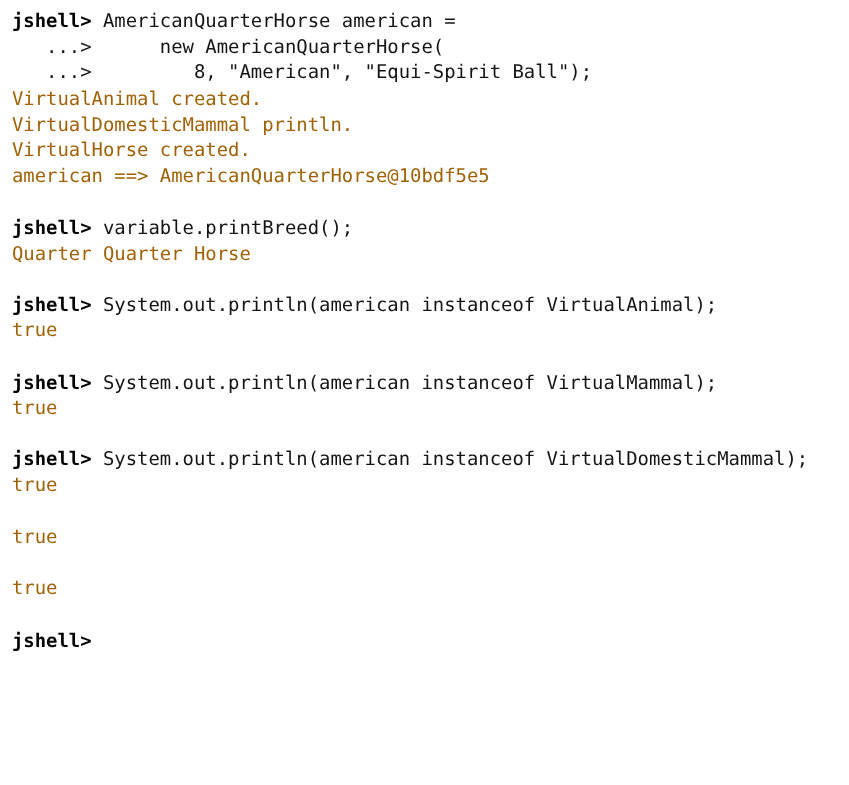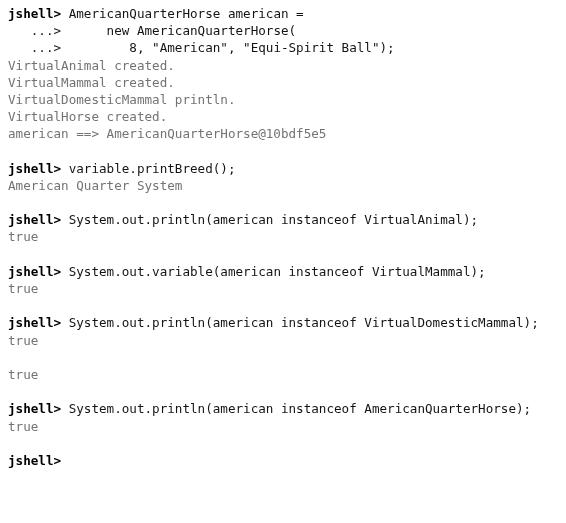--- a/index.html
+++ b/index.html
@@ -41,58 +41,56 @@
     font-weight: bold;
     color: #000000;
   }
   .line .cont {
     color: #1a1a1a;
   }
   .line .txt {
     color: #141414;
   }
   .line .out {
-    color: #737373;
+    color: #a16207;
   }
   .line .bar {
     color: #000000;
   }
   #lines-host {
     position: absolute;
     top: 5px;
     left: 0;
     width: 566px;
   }
 </style>
 </head>
 <body>
 
 <div id="console">
   <div id="lines-host">
       <div class="line"><span class="prompt">jshell&gt;</span><span class="txt"> AmericanQuarterHorse american =</span></div>
       <div class="line"><span class="cont">   ...&gt;</span><span class="txt">      new AmericanQuarterHorse(</span></div>
       <div class="line"><span class="cont">   ...&gt;</span><span class="txt">         8, "American", "Equi-Spirit Ball");</span></div>
       <div class="line"><span class="out">VirtualAnimal created.</span></div>
-      <div class="line"><span class="out">VirtualMammal created.</span></div>
       <div class="line"><span class="out">VirtualDomesticMammal println.</span></div>
       <div class="line"><span class="out">VirtualHorse created.</span></div>
       <div class="line"><span class="out">american ==&gt; AmericanQuarterHorse@10bdf5e5</span></div>
       <div class="line blank"><span class="out"></span></div>
       <div class="line"><span class="prompt">jshell&gt;</span><span class="txt"> variable.printBreed();</span></div>
-      <div class="line"><span class="out">American Quarter System</span></div>
+      <div class="line"><span class="out">Quarter Quarter Horse</span></div>
       <div class="line blank"><span class="out"></span></div>
       <div class="line"><span class="prompt">jshell&gt;</span><span class="txt"> System.out.println(american instanceof VirtualAnimal);</span></div>
       <div class="line"><span class="out">true</span></div>
       <div class="line blank"><span class="out"></span></div>
-      <div class="line"><span class="prompt">jshell&gt;</span><span class="txt"> System.out.variable(american instanceof VirtualMammal);</span></div>
+      <div class="line"><span class="prompt">jshell&gt;</span><span class="txt"> System.out.println(american instanceof VirtualMammal);</span></div>
       <div class="line"><span class="out">true</span></div>
       <div class="line blank"><span class="out"></span></div>
       <div class="line"><span class="prompt">jshell&gt;</span><span class="txt"> System.out.println(american instanceof VirtualDomesticMammal);</span></div>
       <div class="line"><span class="out">true</span></div>
       <div class="line blank"><span class="out"></span></div>
       <div class="line"><span class="out">true</span></div>
       <div class="line blank"><span class="out"></span></div>
-      <div class="line"><span class="prompt">jshell&gt;</span><span class="txt"> System.out.println(american instanceof AmericanQuarterHorse);</span></div>
       <div class="line"><span class="out">true</span></div>
       <div class="line blank"><span class="out"></span></div>
       <div class="line"><span class="prompt">jshell&gt;</span><span class="txt"></span></div>
     </div>
 </div>
 
 </body></html>

